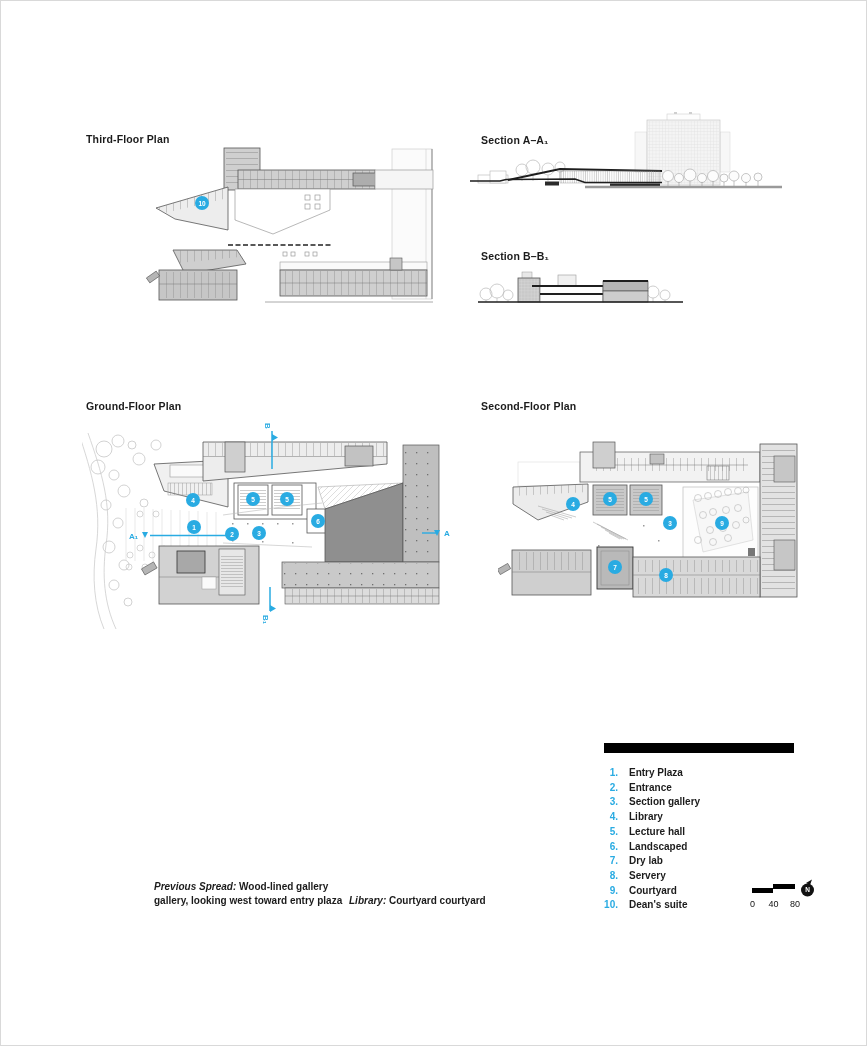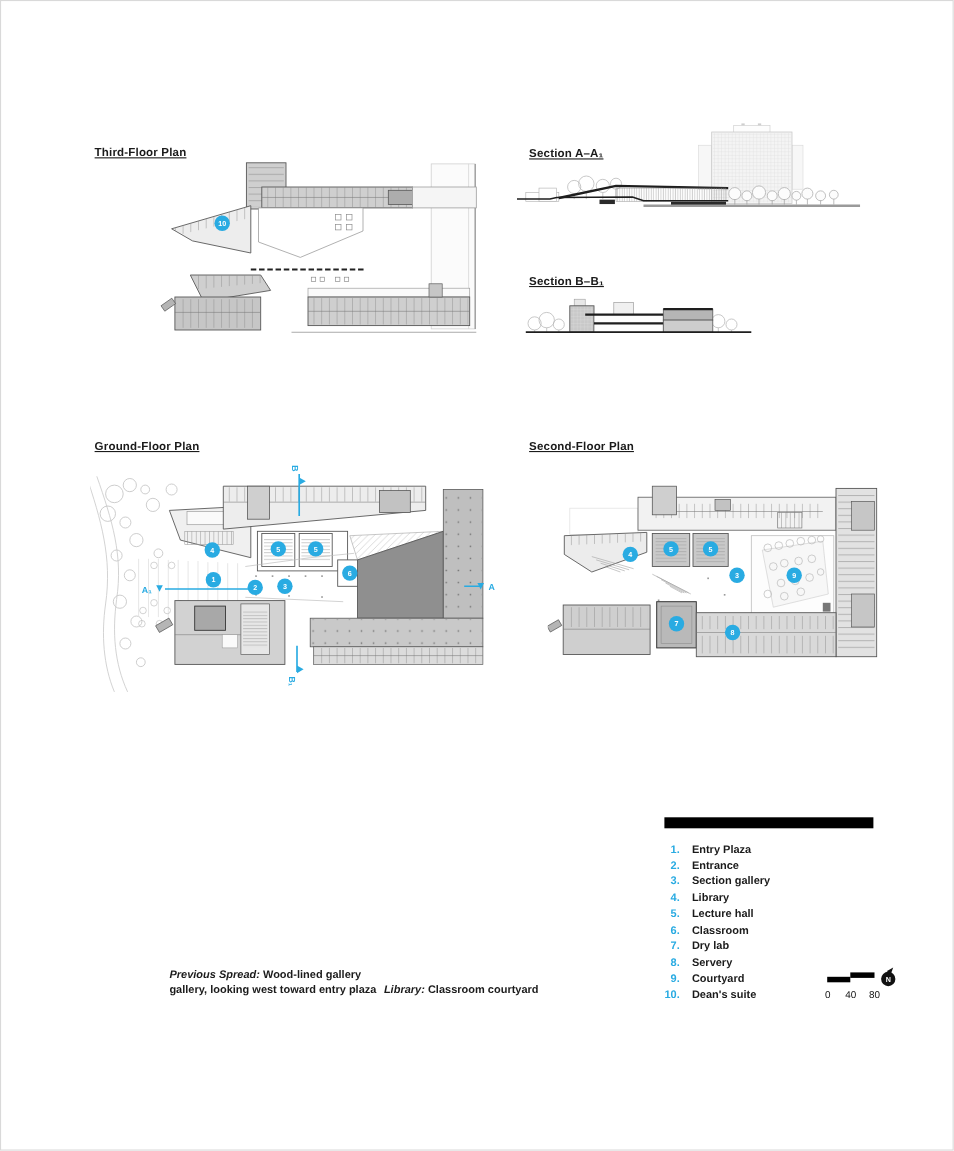--- a/index.html
+++ b/index.html
@@ -2,21 +2,21 @@
 <html><head>
 <meta charset="utf-8">
 <style>
   html,body{margin:0;padding:0;}
   body{
     width:867px;height:1046px;position:relative;background:#ffffff;
     font-family:"Liberation Sans", sans-serif;overflow:hidden;
   }
   .page-border{position:absolute;inset:0;border:1px solid #d9d9d9;pointer-events:none;}
   .plan-title{
-    position:absolute;font-size:10.5px;font-weight:700;color:#1b1b1b;letter-spacing:.15px;text-decoration:underline;
+    position:absolute;font-size:10.5px;font-weight:700;color:#1b1b1b;letter-spacing:.15px;
   }
   svg.drawing{position:absolute;}
   svg text.mk-t{fill:#fff;font-family:"Liberation Sans",sans-serif;font-weight:700;font-size:6.5px;text-anchor:middle;}
   svg circle.mk-c{fill:#29abe2;}
   svg text.sec-l{fill:#29abe2;font-family:"Liberation Sans",sans-serif;font-weight:700;font-size:8px;}
   .legend{position:absolute;left:604px;top:743px;width:196px;}
   .legend-bar{width:190px;height:10px;background:#000;}
   .legend-items{margin-top:13px;}
   .legend-row{display:flex;line-height:14.7px;font-size:10px;font-weight:700;}
   .legend-row .num{width:14px;text-align:right;color:#29abe2;flex:none;}
@@ -462,21 +462,21 @@
     <div class="legend-row">
         <span class="num">4.</span>
         <span class="lab">Library</span>
       </div>
     <div class="legend-row">
         <span class="num">5.</span>
         <span class="lab">Lecture hall</span>
       </div>
     <div class="legend-row">
         <span class="num">6.</span>
-        <span class="lab">Classroom</span>
+        <span class="lab">Landscaped</span>
       </div>
     <div class="legend-row">
         <span class="num">7.</span>
         <span class="lab">Dry lab</span>
       </div>
     <div class="legend-row">
         <span class="num">8.</span>
         <span class="lab">Servery</span>
       </div>
     <div class="legend-row">
@@ -488,21 +488,21 @@
         <span class="lab">Dean's suite</span>
       </div>
   </div>
 </div>
 
 <div class="caption" style="left:154px;top:880px">
   <div><em>Previous Spread:</em> <span>Wood-lined gallery</span></div>
   <div><span>gallery, looking west toward entry plaza</span></div>
 </div>
 <div class="caption" style="left:349px;top:894px">
-  <em>Library:</em> <span>Classroom courtyard</span>
+  <em>Library:</em> <span>Courtyard courtyard</span>
 </div>
 
 <svg class="scalebar" width="72" height="32" viewBox="0 0 72 32">
   <rect x="8" y="9" width="21" height="5" fill="#000"></rect>
   <rect x="29" y="5" width="22" height="5" fill="#000"></rect>
   <text x="8.5" y="28">0</text>
   <text x="29.5" y="28">40</text>
   <text x="51" y="28">80</text>
 </svg>
 <svg class="north" width="22" height="22" viewBox="0 0 22 22">

